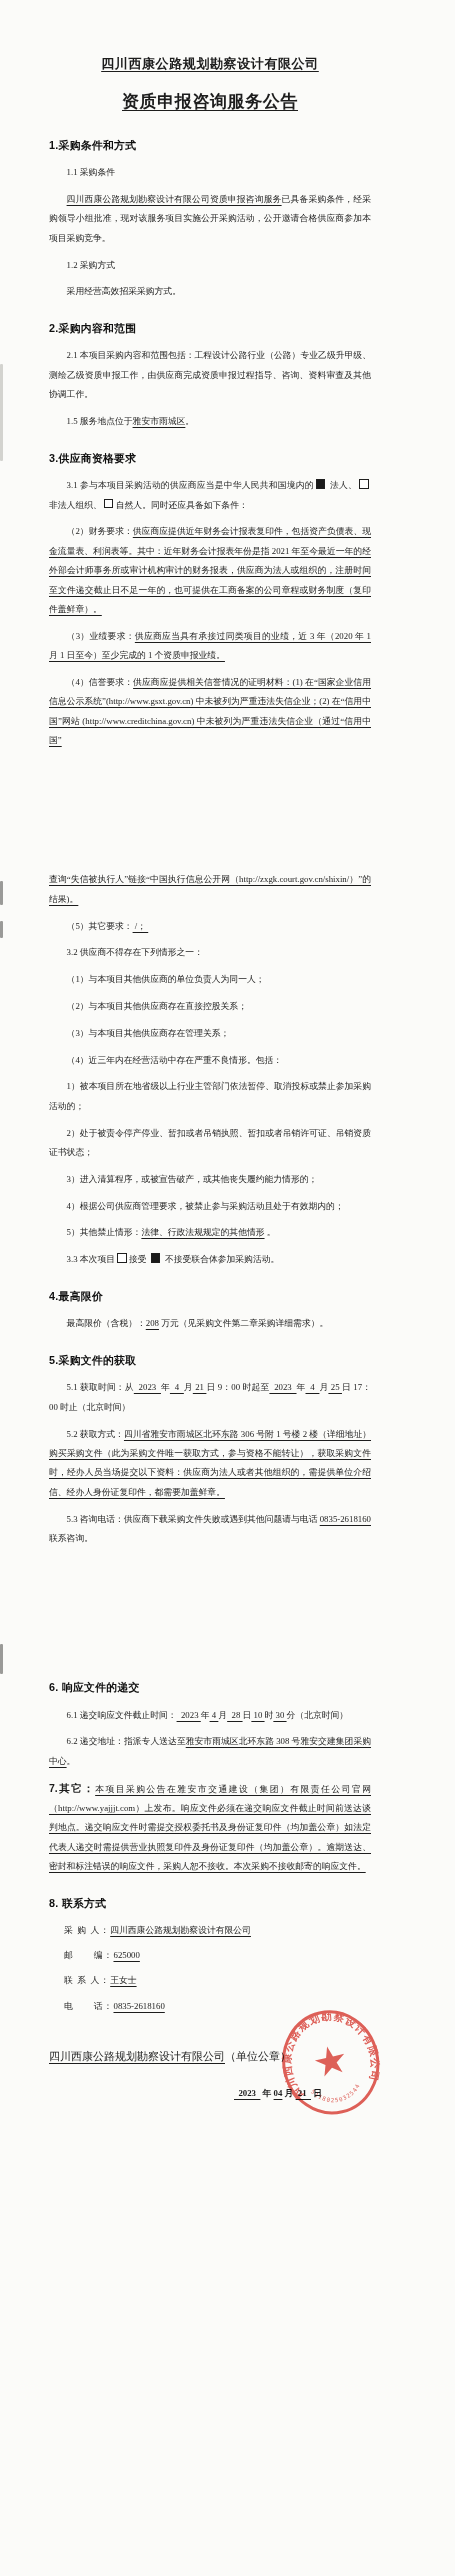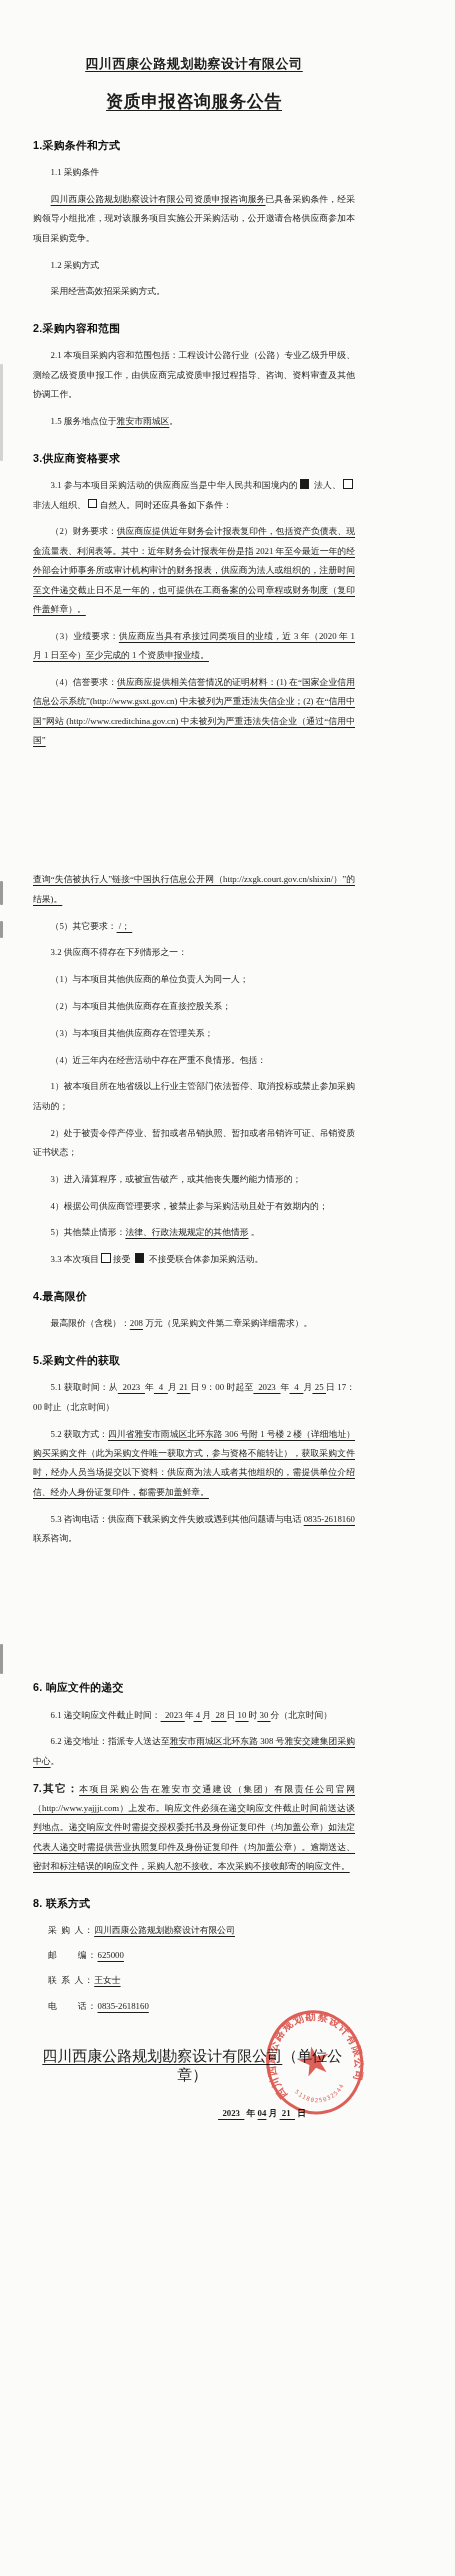--- a/index.html
+++ b/index.html
@@ -5,21 +5,21 @@
   html,body{margin:0;padding:0;}
   body{
     width:456px; min-height:2576px;
     background:#fbfbf9;
     font-family:"Liberation Serif","DejaVu Serif",serif;
     color:#1d1d1d;
     position:relative;
     overflow-x:hidden;
   }
   .doc{
-    padding:55px 60px 0 33px;
+    padding:55px 60px 0 49px;
     width:322px;
     position:relative;
   }
   .title-block{text-align:center; margin-bottom:26px;}
   .title-line1{
     font-family:"Liberation Sans","DejaVu Sans",sans-serif;
     font-weight:700; font-size:13px; letter-spacing:0.6px;
     text-decoration:underline; text-underline-offset:3.4px; text-decoration-thickness:0.9px;
   }
   .title-line2{
@@ -57,22 +57,22 @@
     content:"\2713"; position:absolute; left:0.6px; top:-1.7px;
     color:#fff; font-size:6.8px; font-weight:700;
     font-family:"DejaVu Sans",sans-serif;
   }
   .kv{
     font-size:8.8px; line-height:19.4px; margin:5.7px 0 5.7px 15px;
   }
   .kv .label{letter-spacing:1.1px;}
   .sig-area{position:relative; margin-top:31px; height:171px;}
   .sig-line{
-    text-align:center; padding-right:3.4px;
-    font-size:15px; line-height:19.4px;
+    text-align:left; padding-right:3.4px;
+    font-size:11px; line-height:19.4px;
   }
   .date-line{
     text-align:right; padding-right:49px; margin-top:18px;
     font-size:8.8px; line-height:19.4px;font-weight:bold;
   }
   .stamp{
     position:absolute; right:-16px; top:-38px;
     width:112px; height:109px;
     transform:rotate(-13deg);
     opacity:0.88; mix-blend-mode:multiply;

